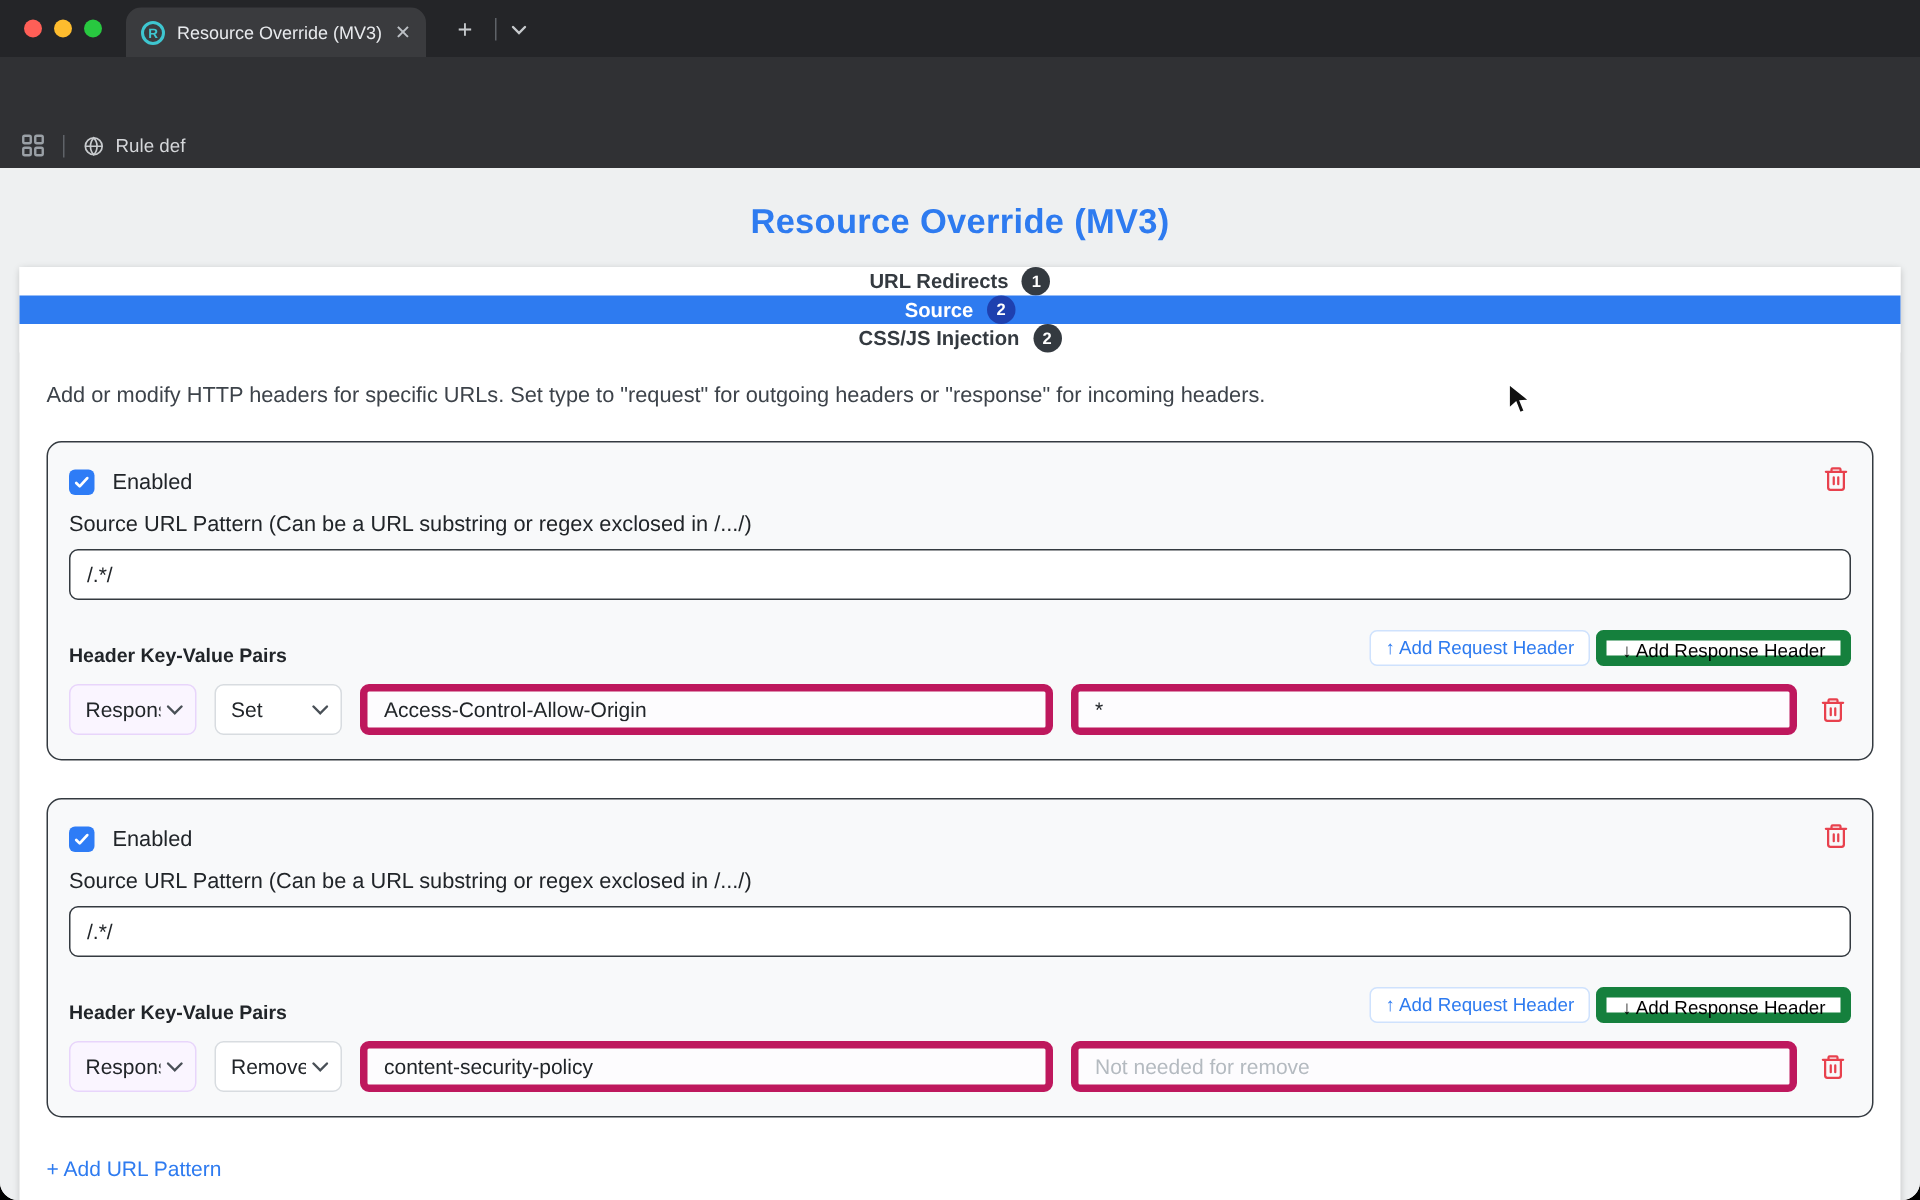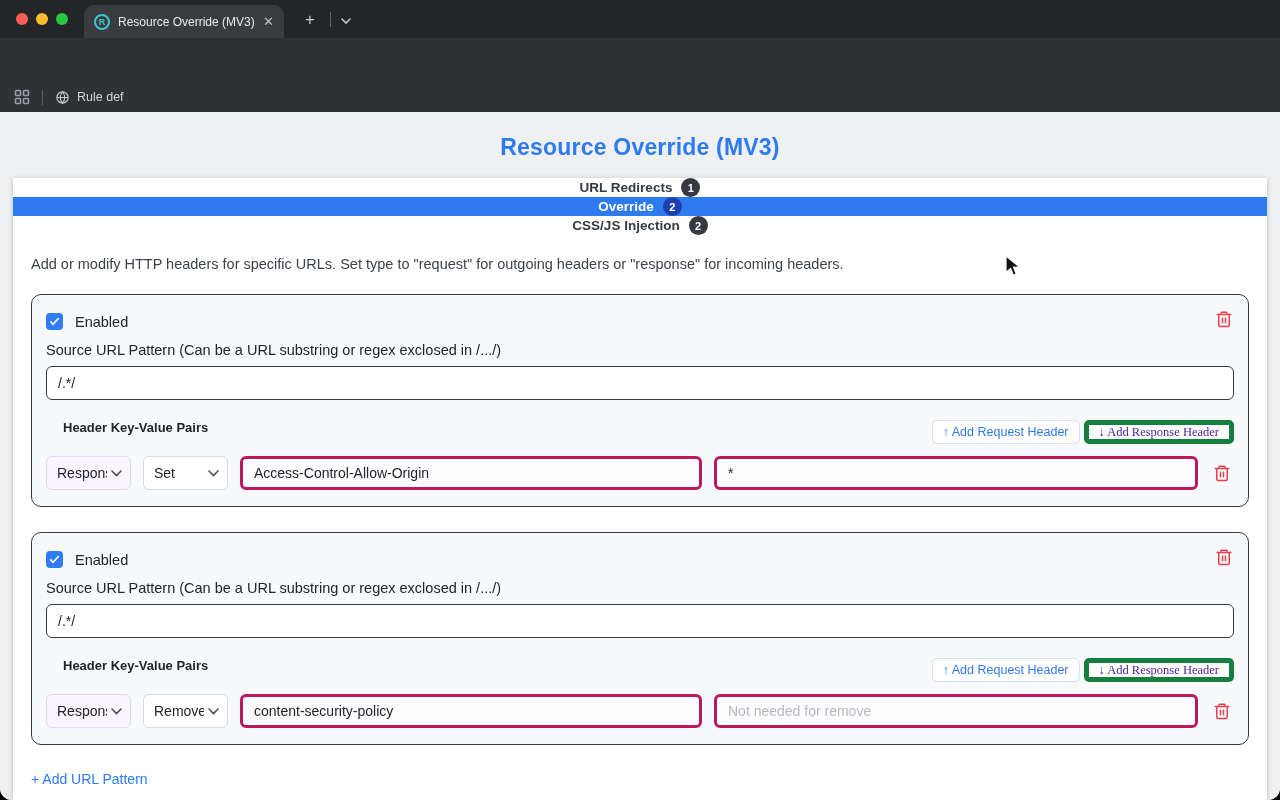--- a/index.html
+++ b/index.html
@@ -50,32 +50,32 @@
   .section-desc { margin-top:12px; font-size:14.5px; color:#3d434a; }
 
   .rule-card { position:relative; margin-top:22px; background:#f8f9fa; border:1px solid #343a40; border-radius:10px; padding:13px 14px 16px; }
   .trash-btn { background:none; border:none; display:flex; align-items:center; justify-content:center; width:24px; height:24px; }
   .trash-top { position:absolute; top:12px; right:12px; }
   .enabled-row { display:flex; align-items:flex-end; gap:12px; height:22px; margin-bottom:12px; }
   .checkbox { width:17px; height:17px; border-radius:4px; background:#2e7cf6; display:flex; align-items:center; justify-content:center; }
   .enabled-label { font-size:14.5px; color:#212529; }
   .field-label { font-size:14.5px; color:#212529; margin-bottom:8px; }
   .pattern-input { width:100%; height:34px; border:1px solid #343a40; border-radius:6px; background:#fff; padding:0 11px; font-size:14px; color:#212529; font-family:inherit; margin-bottom:20px; outline:none; }
-  .pairs-row { display:flex; align-items:flex-start; justify-content:space-between; height:24px; margin-bottom:12px;margin-left:17px; }
+  .pairs-row { display:flex; align-items:flex-end; justify-content:space-between; height:24px; margin-bottom:12px; }
   .pairs-label { font-size:13px; font-weight:700; color:#212529; }
   .pair-buttons { display:flex; gap:4px; }
   .hdr-btn { height:24px; padding:0 10px; border-radius:5px; background:#fff; font-size:12.5px; font-weight:500; font-family:inherit; }
   .btn-req { color:#2e7bf0; border:1px solid #cfe2fd; }
-  .btn-resp { color:#4c1d95; border:5px solid #15803d;font-family:Liberation Serif, serif; }
+  .btn-resp { color:#000000; border:7px solid #15803d; }
   .hrow { display:flex; align-items:center; gap:12px; }
   .sel { height:34px; border-radius:6px; padding:0 8px 0 10px; display:flex; align-items:center; gap:4px; font-size:14px; color:#212529; width:85px; flex:0 0 auto; }
   .sel .txt { flex:1; overflow:hidden; white-space:nowrap; }
   .sel-type { background:#faf5ff; border:1px solid #e8d5fb; }
   .sel-op { background:#fff; border:1px solid #d8dce0; }
-  .hinput { height:34px; border-radius:6px; border:3px solid #be185d; background:#fdfcfe; padding:0 11px; font-size:14px; color:#212529; font-family:inherit; outline:none; }
+  .hinput { height:34px; border-radius:6px; border:5px solid #be185d; background:#fdfcfe; padding:0 11px; font-size:14px; color:#212529; font-family:inherit; outline:none; }
   .hinput::placeholder { color:#b4bac0; }
   .key-input { width:462px; flex:0 0 auto; }
   .val-input { flex:1; }
   .add-pattern { display:inline-block; margin-top:26px; font-size:14px; color:#2e7bf0; text-decoration:none; }
 
   .cursor { position:absolute; left:1005px; top:143px; pointer-events:none; }
 </style>
 </head>
 <body>
 
@@ -187,21 +187,21 @@
   <div class="page">
     <div class="page-title">Resource Override (MV3)</div>
 
     <div class="panel">
       <div class="tabs">
         <button class="nav-tab">
           <span>URL Redirects</span>
           <span class="badge">1</span>
         </button>
         <button class="nav-tab active">
-          <span>Override</span>
+          <span>Source</span>
           <span class="badge">2</span>
         </button>
         <button class="nav-tab">
           <span>CSS/JS Injection</span>
           <span class="badge">2</span>
         </button>
       </div>
 
       <div class="content">
         <p class="section-desc">Add or modify HTTP headers for specific URLs. Set type to "request" for outgoing headers or "response" for incoming headers.</p>

